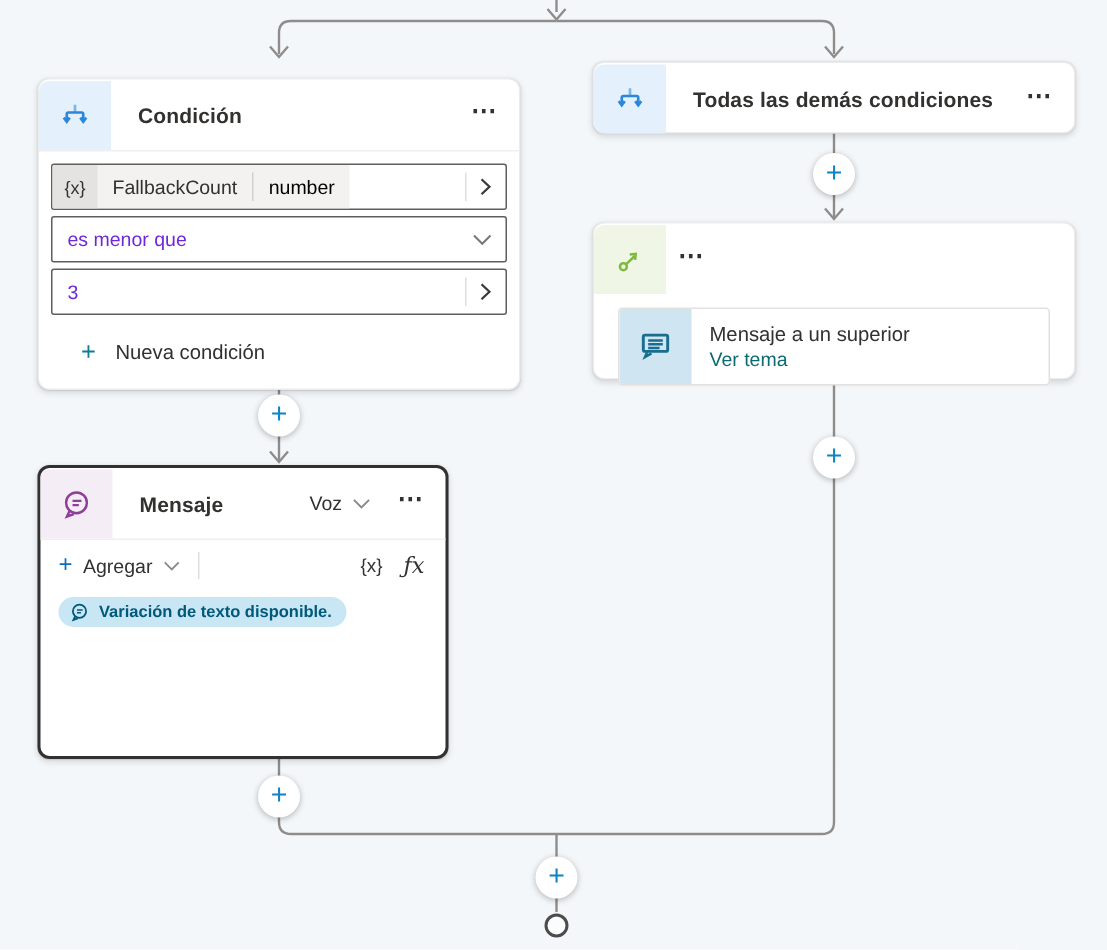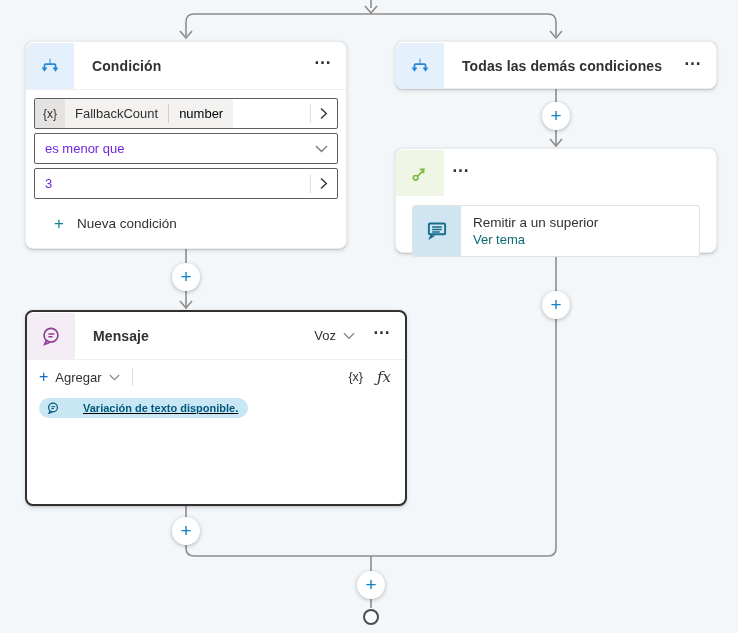--- a/index.html
+++ b/index.html
@@ -51,22 +51,22 @@
   .topic-link { font-size:13px; color:var(--link,#0b6a72); cursor:pointer; width:max-content; }
 
   .msg-toolbar { display:flex; align-items:center; height:34px; padding:0 14px 0 12px; }
   .tb-btn { display:flex; align-items:center; gap:7px; border:none; background:none; cursor:pointer;
             font-size:13px; color:#323130; padding:0 10px; height:100%; }
   .tb-plus { color:#0f6cbd; font-size:16px; line-height:1; }
   .tb-div { width:1px; height:18px; background:#e1dfdd; margin:0 2px; }
   .tb-var { margin-left:auto; font-size:12.5px; padding:0 8px; }
   .tb-fx { font-style:italic; font-family:"DejaVu Serif", serif; font-size:15px; padding:0 0 0 6px; }
 
-  .notice-badge { display:inline-flex; align-items:center; gap:23px; margin:4px 0 0 12px; padding:3px 10px 3px 7px;
-                  background:var(--badge-bg,#c8e6f4); border-radius:12px;text-decoration:underline; }
+  .notice-badge { display:inline-flex; align-items:center; gap:6px; margin:4px 0 0 12px; padding:3px 10px 3px 7px;
+                  background:var(--badge-bg,#c8e6f4); border-radius:12px; }
   .notice-badge span { font-size:11px; font-weight:700; color:var(--badge-text,#00597a); }
 
   .msg-textarea { margin:7px 12px 12px 12px; height:62px; border:2px solid var(--textarea-border,#0f78ab);
                   border-radius:2px; background:#fff; padding:9px 10px; font-size:13.5px; color:#3b3a39; cursor:text; }
   .caret { display:inline-block; width:1px; height:14px; background:#323130; vertical-align:-2px; }
 
   .plus-circle { position:absolute; width:28px; height:28px; border-radius:50%; background:#fff;
                  box-shadow:0 1px 4px rgba(0,0,0,.28); border:none; cursor:pointer;
                  color:var(--plus-blue,#1183c4); font-size:19px; font-weight:400; line-height:26px; text-align:center; padding:0; }
   .end-circle { position:absolute; left:363px; top:609px; width:16px; height:16px; border-radius:50%;
@@ -86,21 +86,21 @@
     <path d="M550,31 L556,38 L562,31"></path>
     <path d="M556,89 V145"></path>
     <path d="M550,139 L556,146 L562,139"></path>
     <path d="M186,248 V307"></path>
     <path d="M180,301 L186,308 L192,301"></path>
     <path d="M186,506 V548 Q186,556 194,556 H372"></path>
     <path d="M556,253 V548 Q556,556 548,556 H372"></path>
     <path d="M371,556 V608"></path>
   </svg>
 
-  <div class="node" style="left:25px; top:41px; width:322px;">
+  <div class="node" style="left:25px; top:52px; width:322px;">
     <div class="node-header">
       <div class="icon-cell blue">
         <svg width="22" height="22" viewBox="0 0 20 20" fill="none" stroke="#2b88d8" stroke-width="1.6">
           <path d="M10,3.5 V8" stroke="#7ab4e8"></path>
           <path d="M5,13 V9.2 Q5,8.2 6,8.2 H14 Q15,8.2 15,9.2 V13"></path>
           <path d="M3.2,11.3 L5,13.8 L6.8,11.3"></path>
           <path d="M13.2,11.3 L15,13.8 L16.8,11.3"></path>
         </svg>
       </div>
       <div class="node-title">Condición</div>
@@ -176,27 +176,27 @@
     </div>
     <div class="topic-card">
       <div class="topic-icon-cell">
         <svg width="26" height="26" viewBox="0 0 24 24" fill="none" stroke="#196d8e" stroke-width="1.8">
           <rect x="4.5" y="5" width="15" height="10" rx="1"></rect>
           <path d="M7.5,8.3 H16.5 M7.5,10.6 H16.5 M7.5,12.9 H14.5" stroke-width="1.5"></path>
           <path d="M7,15 L5.5,18.5 L9.5,16.2" stroke-width="1.5"></path>
         </svg>
       </div>
       <div class="topic-texts">
-        <span class="topic-title">Remitir a un superior</span>
+        <span class="topic-title">Mensaje a un superior</span>
         <a class="topic-link">Ver tema</a>
       </div>
     </div>
   </div>
 
-  <div class="node selected" style="left:25px; top:310px; width:382px; height:196px;">
+  <div class="node selected" style="left:25px; top:310px; width:274px; height:196px;">
     <div class="node-header">
       <div class="icon-cell purple" style="border-radius:5px 0 0 0;">
         <svg width="22" height="22" viewBox="0 0 20 20" fill="none" stroke="#8f3f98" stroke-width="1.5">
           <circle cx="10" cy="9.3" r="6.3"></circle>
           <path d="M5.8,14.2 L4.2,17.6 L8.4,16.1"></path>
           <path d="M7.6,8.1 H13 M7.6,10.7 H11.4" stroke-width="1.3"></path>
         </svg>
       </div>
       <div class="node-title">Mensaje</div>
       <button class="tb-btn mode-wrap" style="padding:0 6px;">

